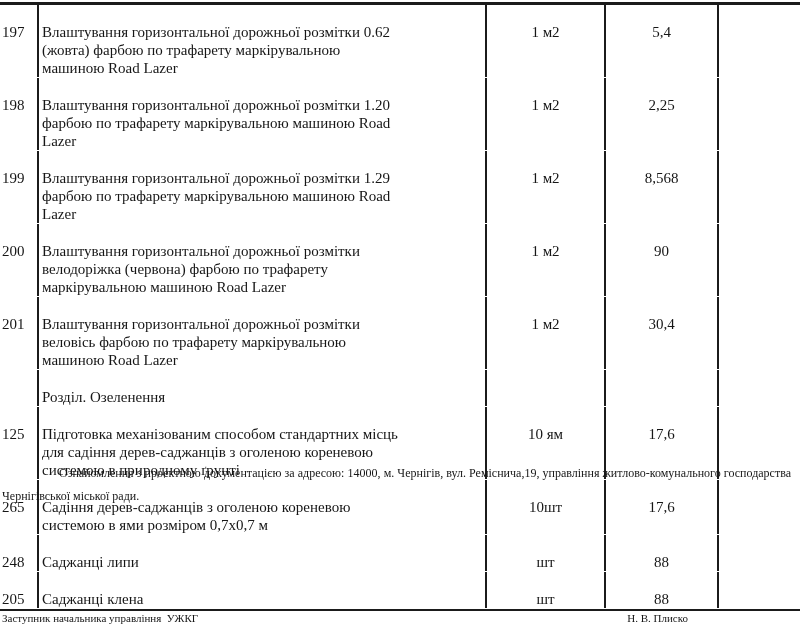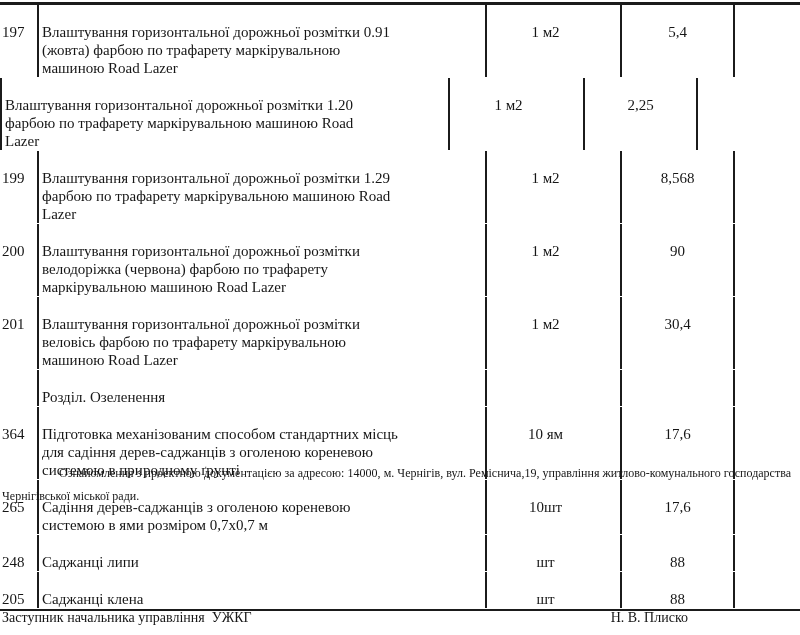--- a/index.html
+++ b/index.html
@@ -45,21 +45,20 @@
   .c-unit {
     width: 117px;
     border-left: 2px solid #1b1b1b;
     text-align: center;
     margin-left: 9px;
   }
   .c-qty {
     width: 111px;
     border-left: 2px solid #1b1b1b;
     text-align: center;
-    margin-left: 16px;
   }
   .c-note {
     flex: 1 1 auto;
     border-left: 2px solid #1b1b1b;
   }
   .trow.section-row .c-desc {
     text-align: left;
     white-space: normal;
   }
 
@@ -76,40 +75,41 @@
   }
 
   
   .signature {
     position: absolute;
     left: 2px;
     top: 608px;
     width: 686px;
     display: flex;
     justify-content: space-between;
-    font-size: 14px;
+    font-size: 11px;
     line-height: 20px;
   }
   .signature span { white-space: pre; }
 </style>
 </head>
 <body>
 
 <div class="doc-table">
   <div class="trow">
     <div class="cell c-num">197</div>
-    <div class="cell c-desc">Влаштування горизонтальної дорожньої розмітки 0.91
+    <div class="cell c-desc">Влаштування горизонтальної дорожньої розмітки 0.62
 (жовта) фарбою по трафарету маркірувальною
 машиною Road Lazer</div>
     <div class="cell c-unit">1 м2</div>
     <div class="cell c-qty">5,4</div>
     <div class="cell c-note"></div>
   </div>
 
   <div class="trow">
+    <div class="cell c-num">198</div>
     <div class="cell c-desc">Влаштування горизонтальної дорожньої розмітки 1.20
 фарбою по трафарету маркірувальною машиною Road
 Lazer</div>
     <div class="cell c-unit">1 м2</div>
     <div class="cell c-qty">2,25</div>
     <div class="cell c-note"></div>
   </div>
 
   <div class="trow">
     <div class="cell c-num">199</div>
@@ -143,21 +143,21 @@
 
   <div class="trow section-row">
     <div class="cell c-num"></div>
     <div class="cell c-desc">Розділ. Озеленення</div>
     <div class="cell c-unit"></div>
     <div class="cell c-qty"></div>
     <div class="cell c-note"></div>
   </div>
 
   <div class="trow">
-    <div class="cell c-num">364</div>
+    <div class="cell c-num">125</div>
     <div class="cell c-desc">Підготовка механізованим способом стандартних місць
 для садіння дерев-саджанців з оголеною кореневою
 системою в природному ґрунті</div>
     <div class="cell c-unit">10 ям</div>
     <div class="cell c-qty">17,6</div>
     <div class="cell c-note"></div>
   </div>
 
   <div class="trow">
     <div class="cell c-num">265</div>

